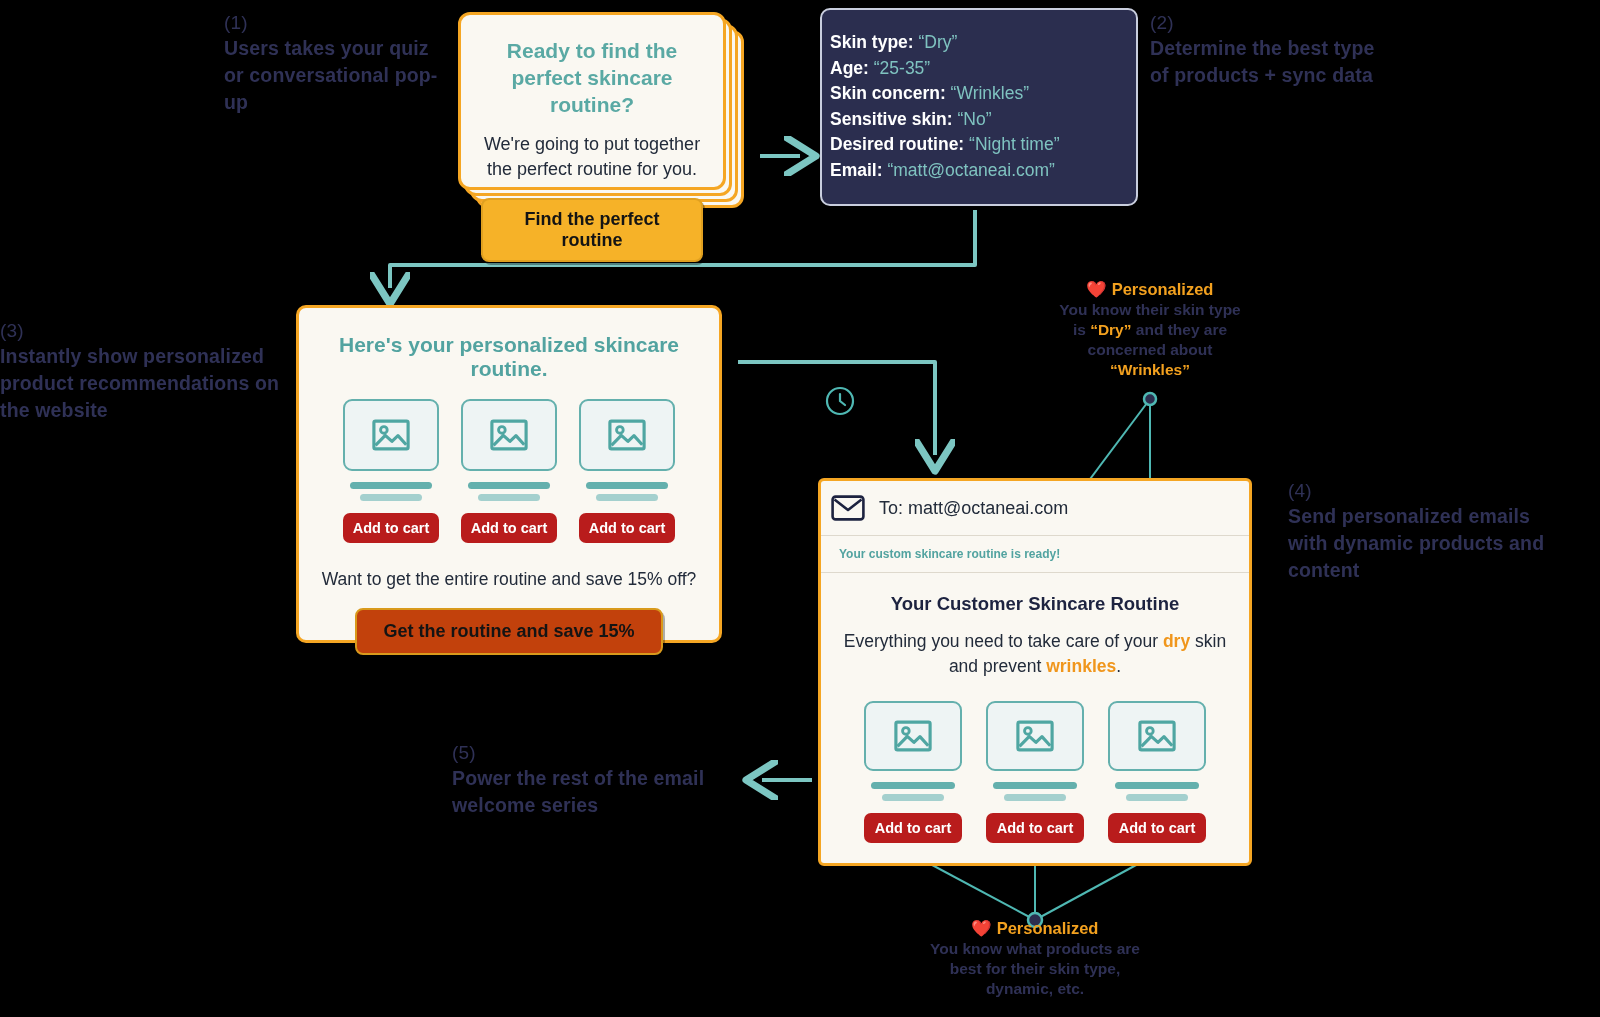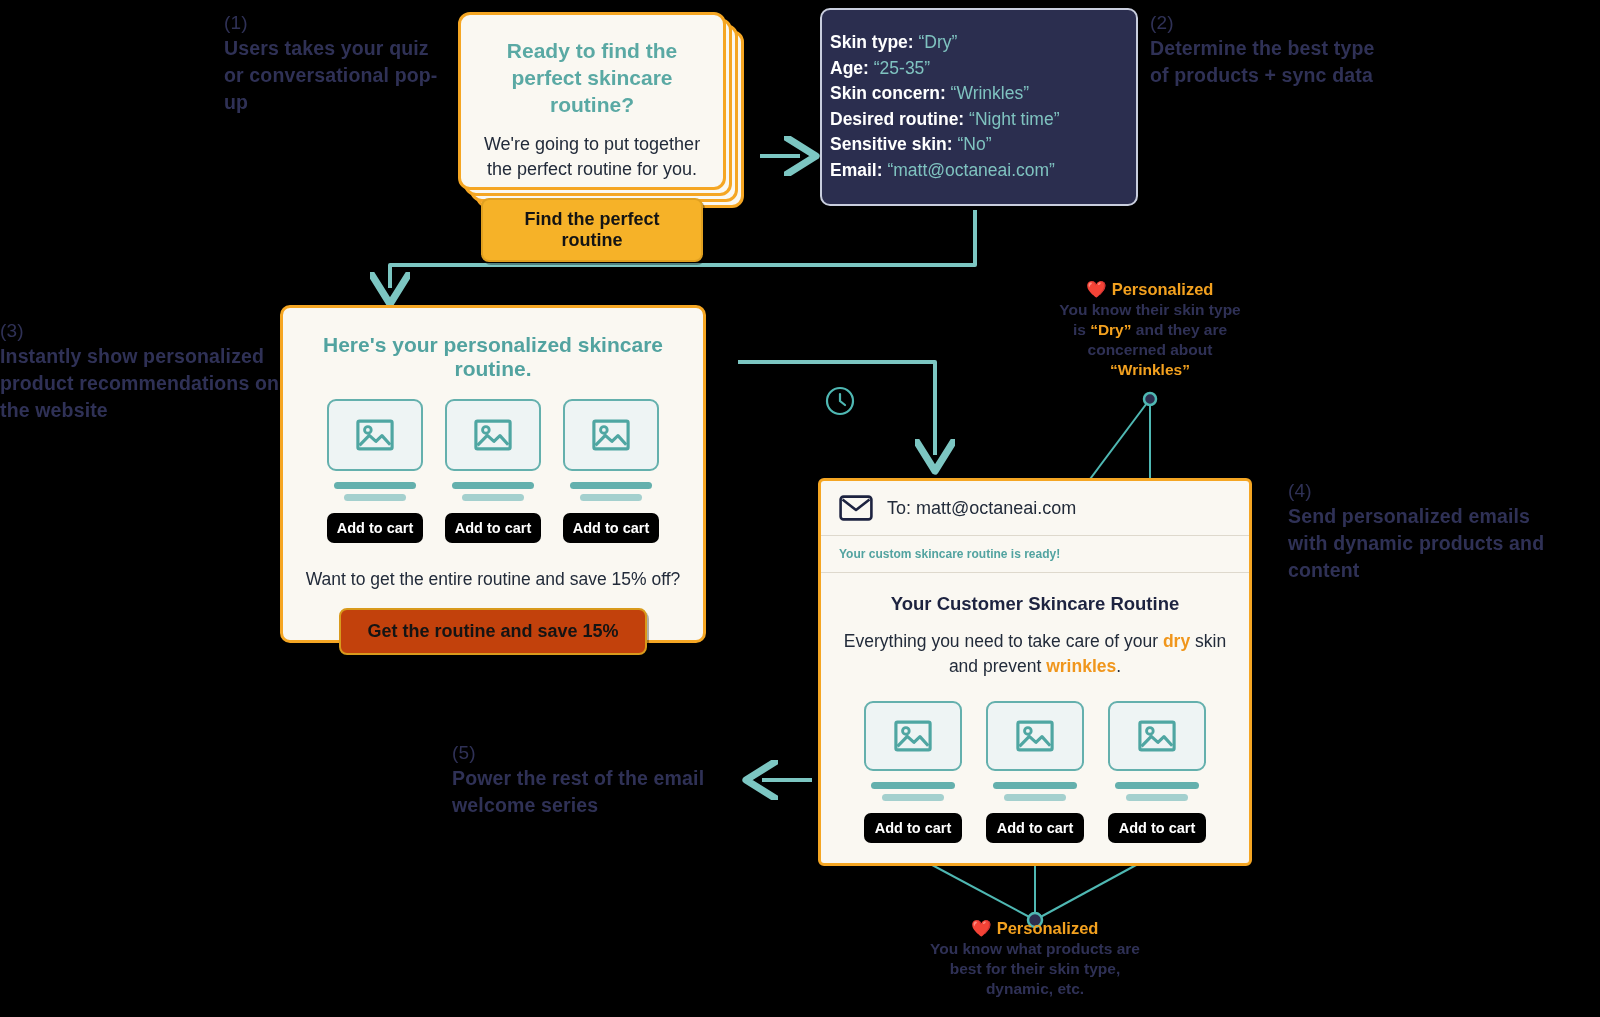--- a/index.html
+++ b/index.html
@@ -115,21 +115,21 @@
   .bar1 {
     height: 7px; border-radius: 4px; background: #64b0ad;
     margin: 11px auto 0; width: 86%;
   }
   .bar2 {
     height: 7px; border-radius: 4px; background: #a4d0ce;
     margin: 5px auto 0; width: 64%;
   }
   .atc {
     margin-top: 12px;
-    background: #000000;
+    background: #b91c1c;
     border-radius: 7px;
     color: #ffffff;
     font-weight: 700;
     font-size: 14.5px;
     padding: 7px 4px;
     cursor: pointer;
   }
   .routine-q {
     color: #222b3a;
     font-size: 17.5px;
@@ -152,21 +152,21 @@
   
   .email-card {
     position: absolute;
     background: #faf8f2;
     border: 3px solid #f5a623;
     border-radius: 6px;
     overflow: hidden;
   }
   .email-to {
     display: flex; align-items: center; gap: 14px;
-    padding: 14px 18px;
+    padding: 14px 10px;
     border-bottom: 1px solid #ded9cd;
     font-size: 18px;
     color: #222b3a;
   }
   .email-subject {
     padding: 11px 18px;
     border-bottom: 1px solid #ded9cd;
     color: #52a3a0;
     font-weight: 700;
     font-size: 12px;
@@ -262,44 +262,44 @@
     </div>
     <div class="data-row">
       <span class="k">Age:</span>
       <span>“25-35”</span>
     </div>
     <div class="data-row">
       <span class="k">Skin concern:</span>
       <span>“Wrinkles”</span>
     </div>
     <div class="data-row">
+      <span class="k">Sensitive skin:</span>
+      <span>“No”</span>
+    </div>
+    <div class="data-row">
       <span class="k">Desired routine:</span>
       <span>“Night time”</span>
-    </div>
-    <div class="data-row">
-      <span class="k">Sensitive skin:</span>
-      <span>“No”</span>
     </div>
     <div class="data-row">
       <span class="k">Email:</span>
       <span>“matt@octaneai.com”</span>
     </div>
   </div>
 
   <div class="step-caption" style="left:1150px; top:10px; width:240px;">
     <span class="num">(2)</span>
     <span>Determine the best type of products + sync data</span>
   </div>
 
   <div class="step-caption" style="left:0px; top:318px; width:285px;">
     <span class="num">(3)</span>
     <span>Instantly show personalized product recommendations on the website</span>
   </div>
 
-  <div class="routine-card" style="left:280px; top:305px; width:426px; height:338px;">
+  <div class="routine-card" style="left:296px; top:305px; width:426px; height:338px;">
     <div class="routine-title">Here's your personalized skincare routine.</div>
 
     <div class="prod-row">
       <div class="prod">
         <div class="prod-thumb">
           <svg width="38" height="32" viewBox="0 0 24 20">
             <rect x="1.2" y="1.2" width="21.6" height="17.6" rx="1" fill="none" stroke="#4fa6a2" stroke-width="2"></rect>
             <circle cx="7.5" cy="6.8" r="2.1" fill="none" stroke="#4fa6a2" stroke-width="1.8"></circle>
             <path d="M2.2 16.5 L8.4 10.2 L12.6 14 L16.4 10.4 L21.6 16.2" fill="none" stroke="#4fa6a2" stroke-width="2" stroke-linejoin="round"></path>
           </svg>

